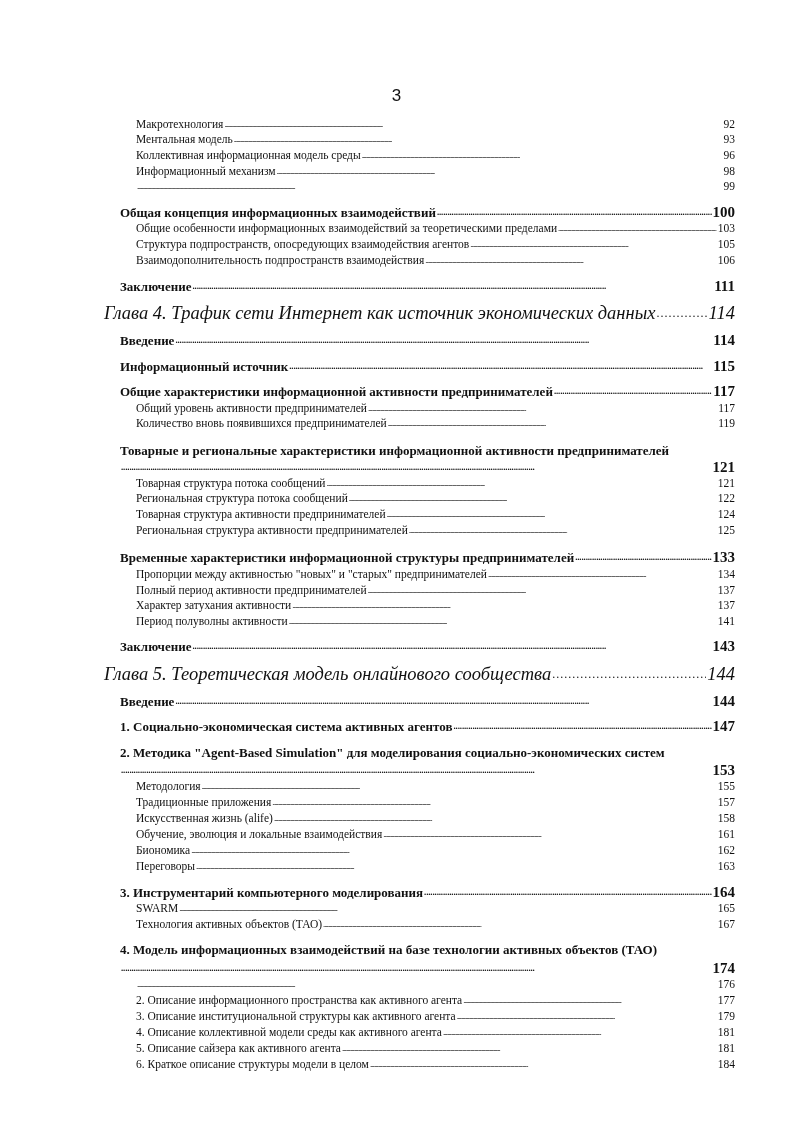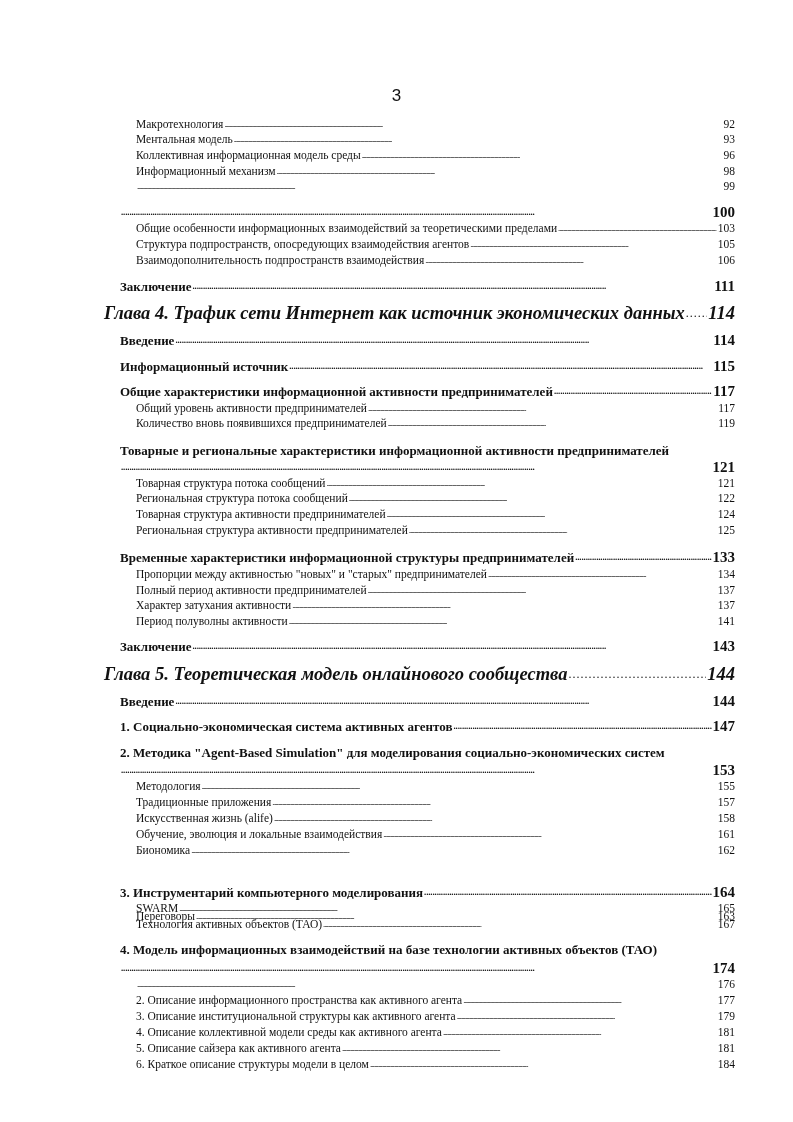--- a/index.html
+++ b/index.html
@@ -27,21 +27,21 @@
   .row .dots::before {
     content: ". . . . . . . . . . . . . . . . . . . . . . . . . . . . . . . . . . . . . . . . . . . . . . . . . . . . . . . . . . . . . . . . . . . . . . . . . . . . . . . . . . . . . . . . . . . . . . . . . . . . . . . . . . . . . . . . . . . . . . . . . . . . . . . . . . . . . . . . . . . . . . . . . . . . . . . . . . . . . . . . . . . . . . . . . . . . . . . . . . . . . . . . . . . . . . . . . . . . .";
   }
   .row .pg { flex: 0 0 auto; text-align: right; }
 
   .lvl-sub { left: 136px; font-size: 11.5px; height: 15px; line-height: 15px; }
   .lvl-sub .dots { font-size: 8px; letter-spacing: -1.6px; }
   .lvl-sec { left: 120px; font-size: 13px; font-weight: bold; height: 17px; line-height: 17px; }
   .lvl-sec .dots { font-size: 9px; letter-spacing: -1.2px; font-weight: bold; }
   .lvl-sec .pg { font-size: 15px; }
-  .lvl-chap { left: 104px; font-size: 18.5px; font-style: italic; font-weight: bold; height: 22px; line-height: 22px; }
+  .lvl-chap { left: 104px; font-size: 18.5px; font-style: italic; font-weight: normal; height: 22px; line-height: 22px; }
   .lvl-chap .dots { font-size: 12px; letter-spacing: -1px; font-style: normal; font-weight: normal; }
   .lvl-chap .pg { font-size: 18.5px; }
 
   .wrap-title {
     position: absolute; left: 120px; right: 58px;
     font-size: 13px; font-weight: bold; white-space: nowrap; height: 17px; line-height: 17px;
   }
   .row.dotsonly { left: 120px; }
 </style>
 </head>
@@ -70,20 +70,21 @@
       <span class="label">Информационный механизм</span>
       <span class="dots"></span>
       <span class="pg">98</span>
     </div>
   <div class="row lvl-sub" style="top:179px">
       <span class="dots"></span>
       <span class="pg">99</span>
     </div>
 
   <div class="row lvl-sec" style="top:204px">
+      <span class="label">Общая концепция информационных взаимодействий</span>
       <span class="dots"></span>
       <span class="pg">100</span>
     </div>
   <div class="row lvl-sub" style="top:221px">
       <span class="label">Общие особенности информационных взаимодействий за теоретическими пределами</span>
       <span class="dots"></span>
       <span class="pg">103</span>
     </div>
   <div class="row lvl-sub" style="top:237px">
       <span class="label">Структура подпространств, опосредующих взаимодействия агентов</span>
@@ -232,21 +233,21 @@
   <div class="row lvl-sub" style="top:827px">
       <span class="label">Обучение, эволюция и локальные взаимодействия</span>
       <span class="dots"></span>
       <span class="pg">161</span>
     </div>
   <div class="row lvl-sub" style="top:843px">
       <span class="label">Биономика</span>
       <span class="dots"></span>
       <span class="pg">162</span>
     </div>
-  <div class="row lvl-sub" style="top:909px">
+  <div class="row lvl-sub" style="top:859px">
       <span class="label">Переговоры</span>
       <span class="dots"></span>
       <span class="pg">163</span>
     </div>
 
   <div class="row lvl-sec" style="top:884px">
       <span class="label">3. Инструментарий компьютерного моделирования</span>
       <span class="dots"></span>
       <span class="pg">164</span>
     </div>

